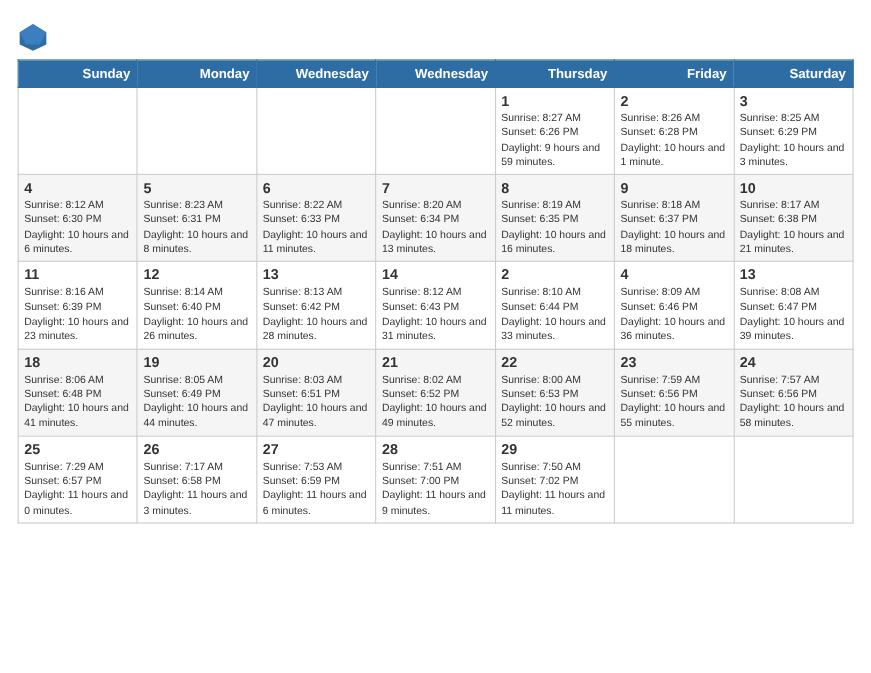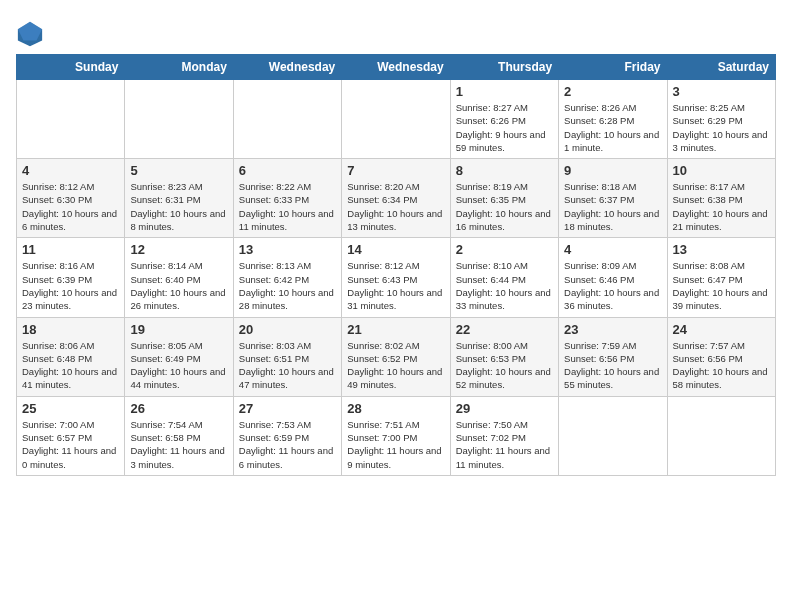--- a/index.html
+++ b/index.html
@@ -312,28 +312,28 @@
             <span class="day-num">24</span>
             <div class="day-info">Sunrise: 7:57 AM
 Sunset: 6:56 PM
 Daylight: 10 hours
 and 58 minutes.</div>
           </td>
         </tr>
         <tr>
           <td>
             <span class="day-num">25</span>
-            <div class="day-info">Sunrise: 7:00 AM
+            <div class="day-info">Sunrise: 7:29 AM
 Sunset: 6:57 PM
 Daylight: 11 hours
 and 0 minutes.</div>
           </td>
           <td>
             <span class="day-num">26</span>
-            <div class="day-info">Sunrise: 7:54 AM
+            <div class="day-info">Sunrise: 7:17 AM
 Sunset: 6:58 PM
 Daylight: 11 hours
 and 3 minutes.</div>
           </td>
           <td>
             <span class="day-num">27</span>
             <div class="day-info">Sunrise: 7:53 AM
 Sunset: 6:59 PM
 Daylight: 11 hours
 and 6 minutes.</div>

